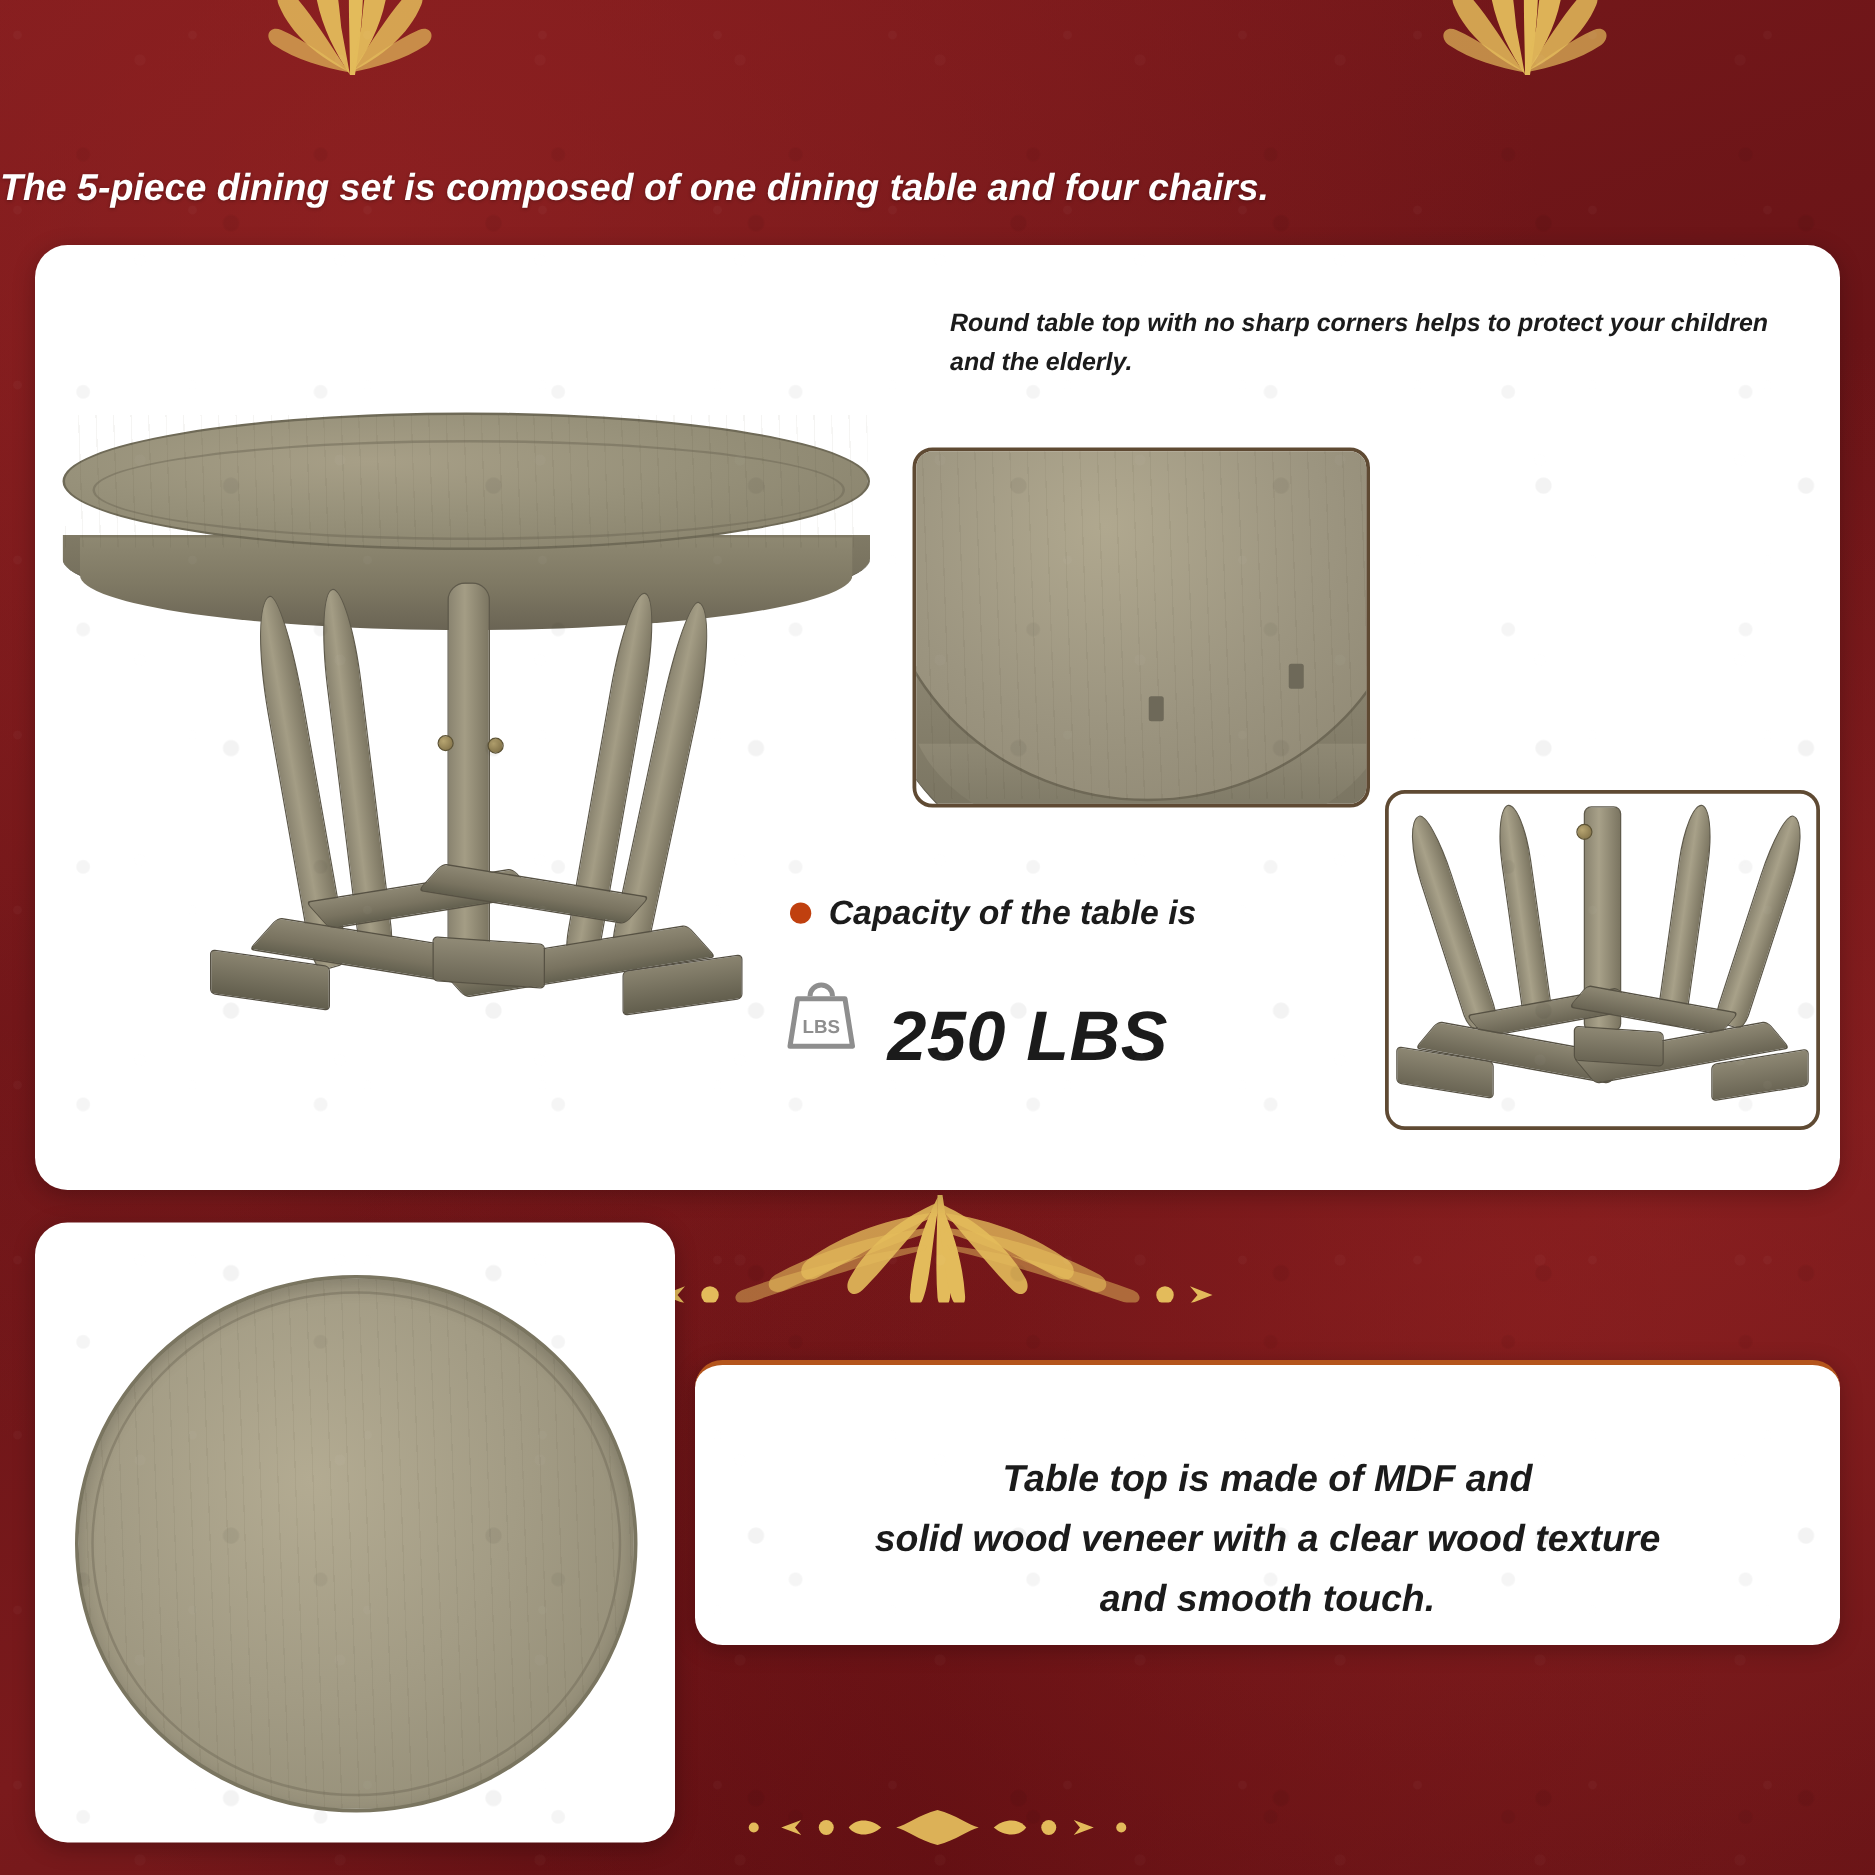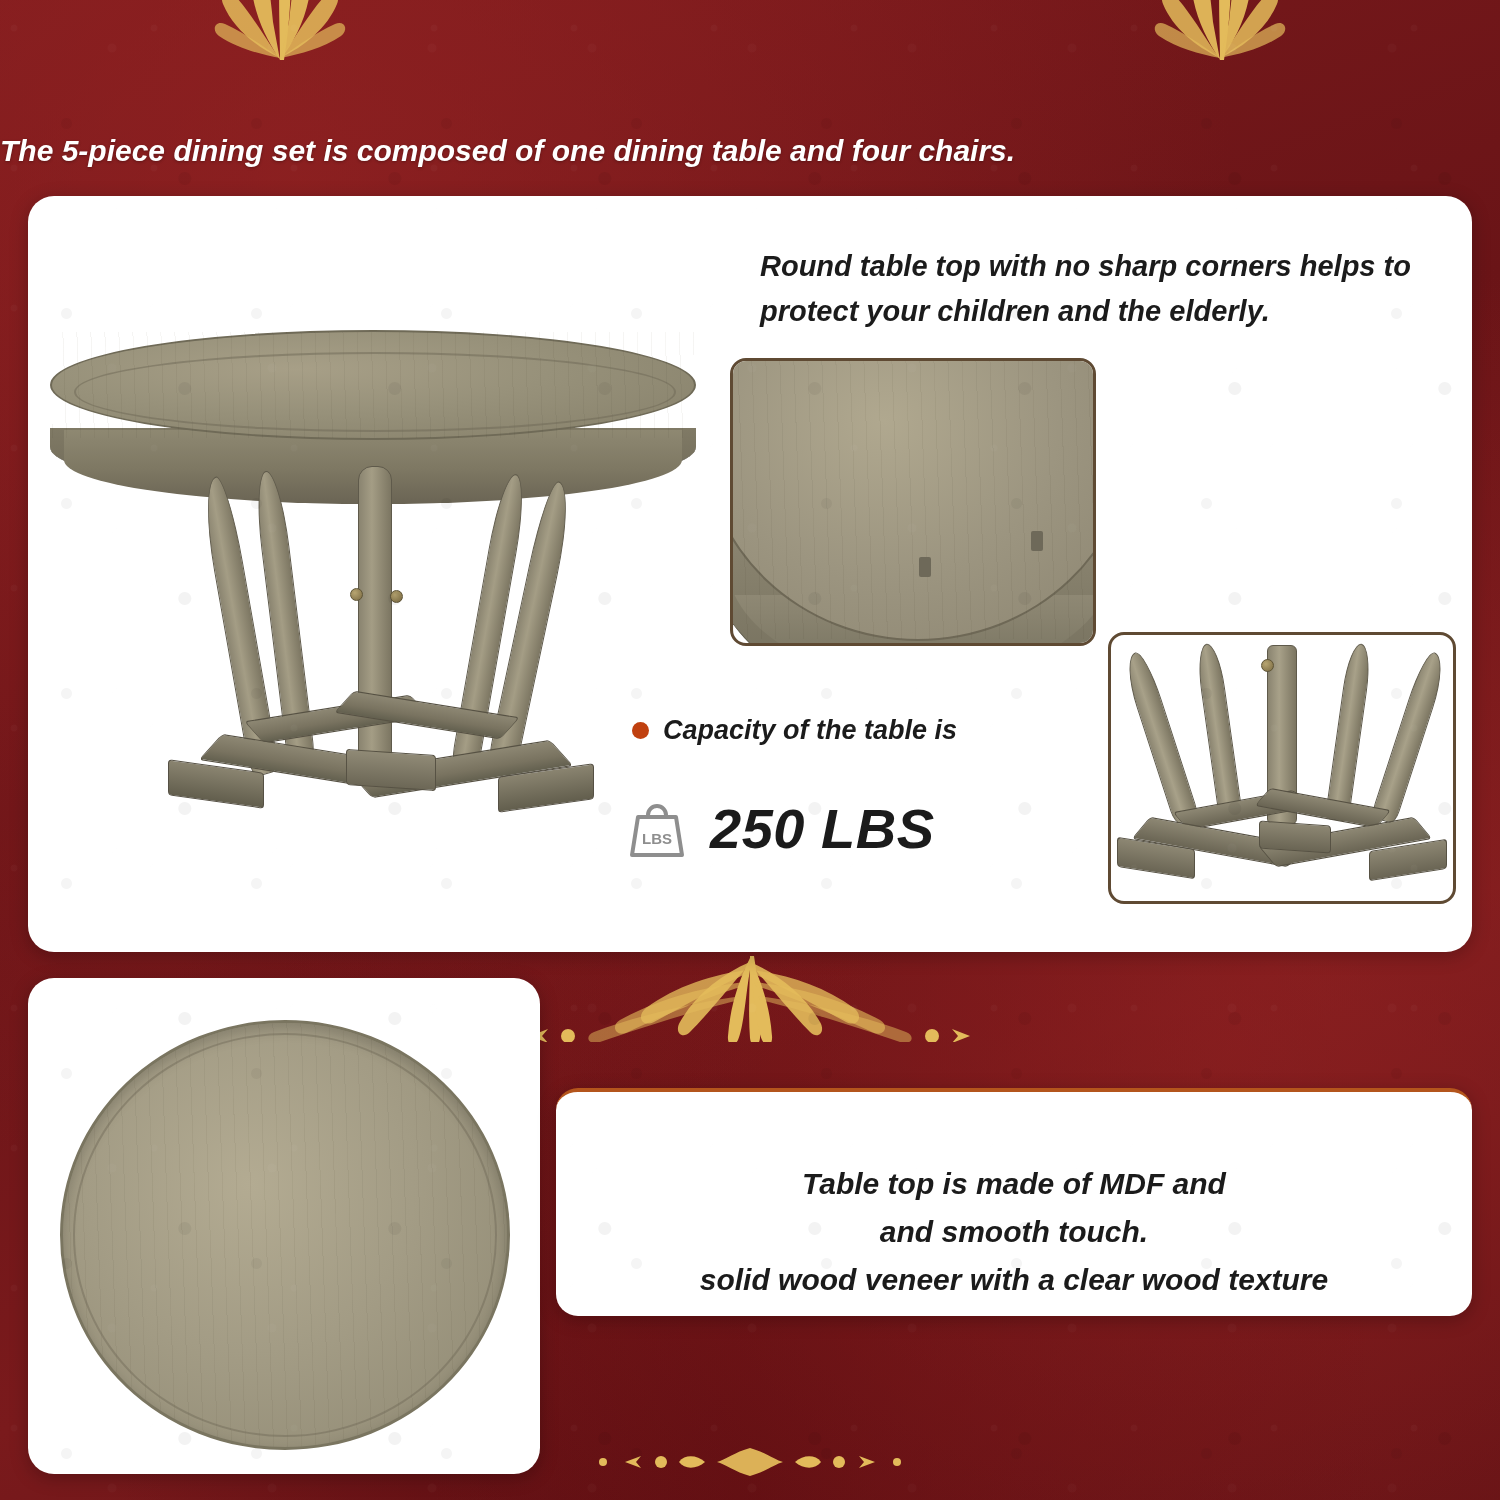--- a/index.html
+++ b/index.html
@@ -105,21 +105,21 @@
     border-top: 4px solid #b4551c;
     border-radius: 22px;
   }
 
   
   .copy-top-right {
     position: absolute;
     top: 244px;
     left: 760px;
     width: 680px;
-    font-size: 29px;
+    font-size: 20px;
     font-weight: bold;
     font-style: italic;
     color: #1b1b1b;
     line-height: 1.55;
   }
   .copy-bottom {
     position: absolute;
     top: 1160px;
     left: 576px;
     width: 876px;
@@ -151,21 +151,21 @@
     font-size: 27px;
     font-weight: bold;
     font-style: italic;
     color: #1b1b1b;
   }
   .capacity-value-row {
     position: absolute;
     top: 762px;
     left: 626px;
     display: flex;
-    align-items: flex-end;
+    align-items: center;
     gap: 22px;
   }
   .capacity-value {
     font-size: 56px;
     font-weight: bold;
     font-style: italic;
     color: #1b1b1b;
     letter-spacing: .5px;
     margin-top: 34px;
   }
@@ -564,17 +564,17 @@
 
   <div class="panel panel-bottom-left"></div>
   <div class="round-top">
     <div class="wood-grain"></div>
     <div class="round-top-rim"></div>
   </div>
 
   <div class="panel panel-bottom-right"></div>
   <div class="copy-bottom">
     <div>Table top is made of MDF and</div>
+    <div>solid wood veneer with a clear wood texture</div>
     <div>and smooth touch.</div>
-    <div>solid wood veneer with a clear wood texture</div>
   </div>
 
 </div>
 
 </body></html>

